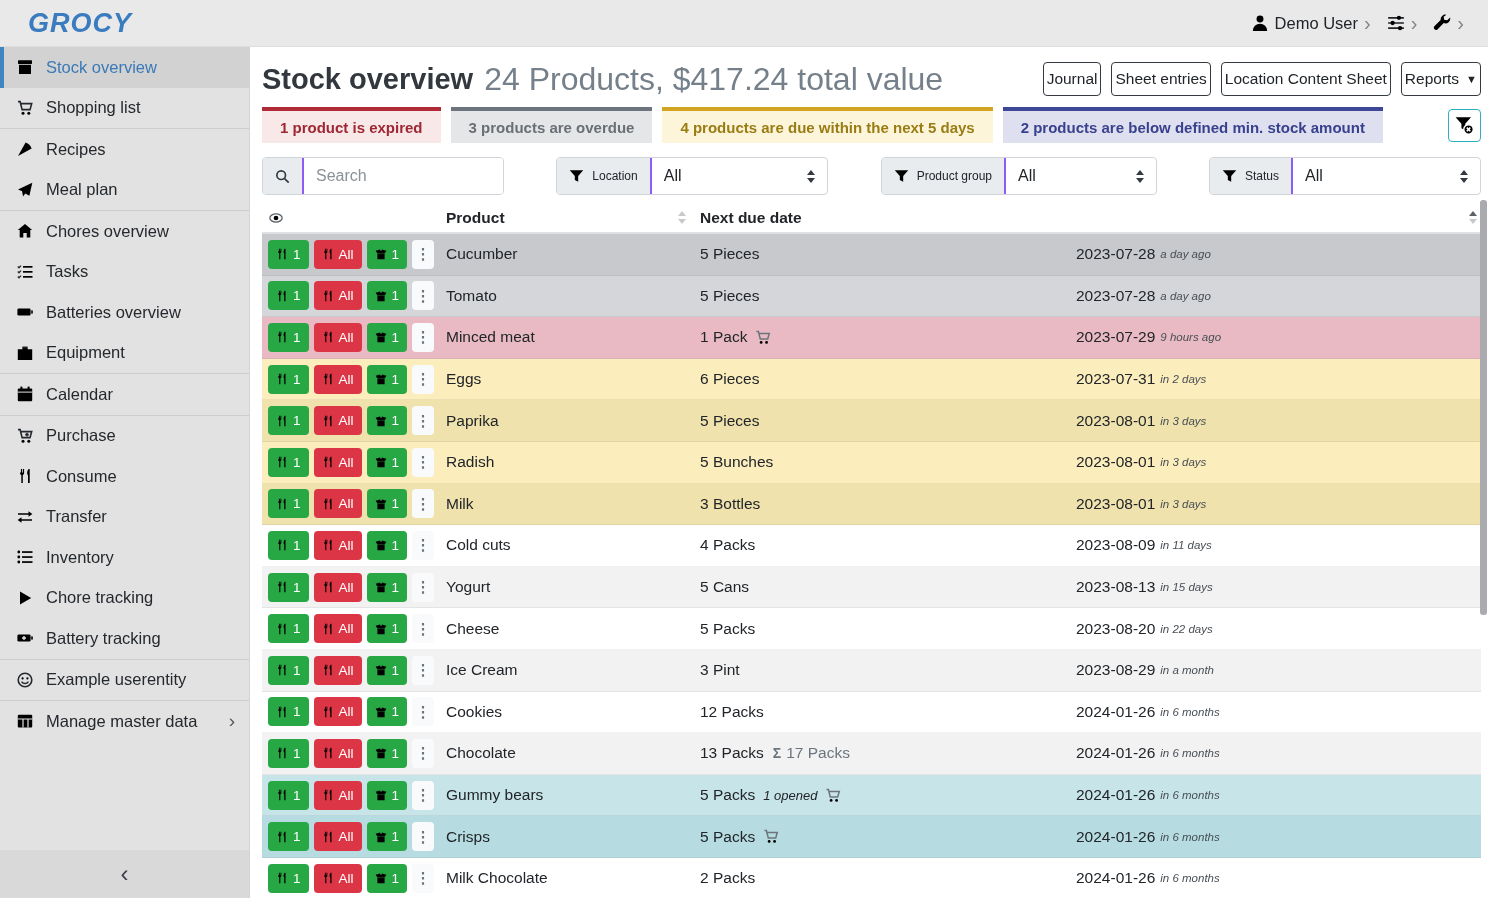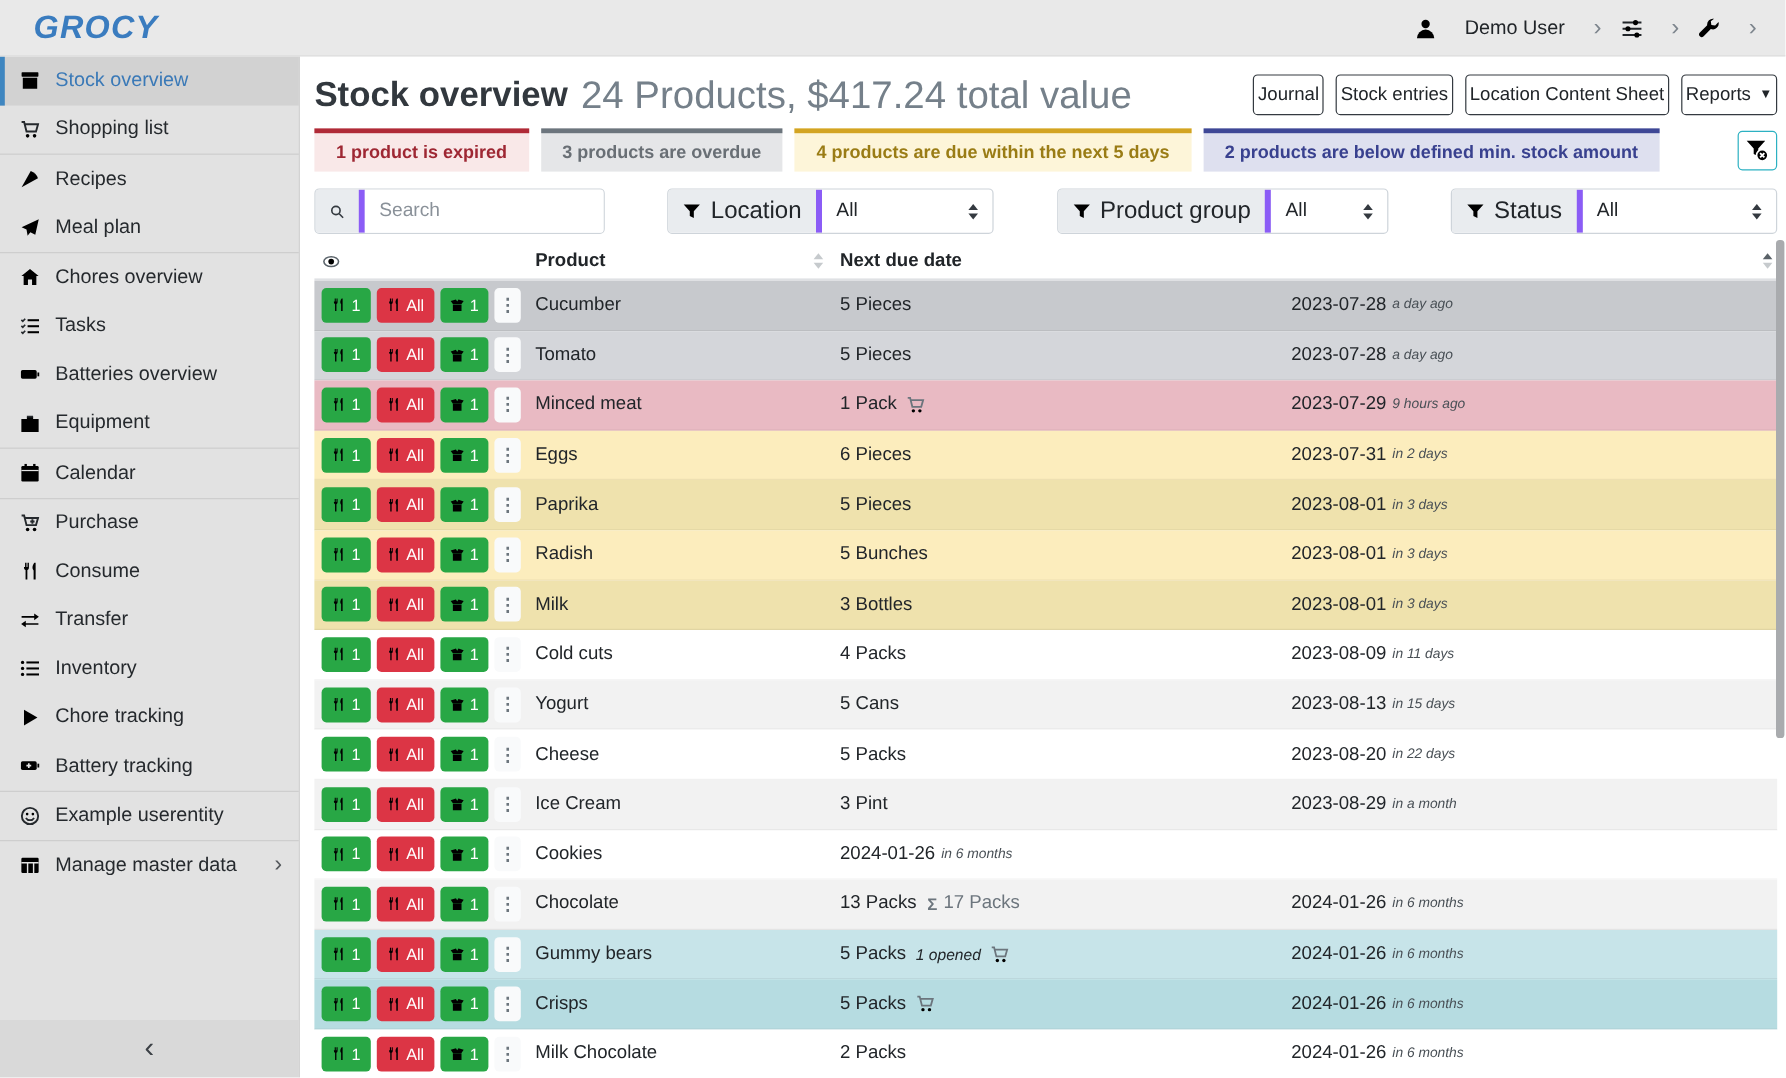--- a/index.html
+++ b/index.html
@@ -3,21 +3,21 @@
 <meta charset="utf-8">
 <style>
   *{box-sizing:border-box;margin:0;padding:0}
   html,body{width:1488px;height:898px;overflow:hidden}
   body{font-family:"Liberation Sans",sans-serif;color:#212529;background:#fff;position:relative;font-size:15px}
 
   
   .topbar{position:absolute;top:0;left:0;width:1488px;height:47px;background:#e9e9e9;display:flex;align-items:center;justify-content:space-between;padding:0 24px 0 28px;border-bottom:1px solid #dedede;z-index:5}
   .brand{color:#3a7cbf;font-weight:800;font-style:italic;font-size:27px;letter-spacing:1px;cursor:pointer}
   .top-right{display:flex;align-items:center;gap:16px;font-size:16.5px}
-  .top-group{display:flex;align-items:flex-end;gap:24px;cursor:pointer}
+  .top-group{display:flex;align-items:center;gap:6px;cursor:pointer}
   .tic{width:18px;height:18px;color:#212529}
   .chev{color:#7d858d;font-size:20px;font-weight:400;line-height:1}
 
   
   .sidebar{position:absolute;top:47px;left:0;width:250px;height:851px;background:#e2e2e2;border-right:1px solid #d3d3d3}
   .side-item{height:40.5px;display:flex;align-items:center;padding-left:13px;padding-right:14px;font-size:16.5px;border-left:4px solid transparent;cursor:pointer;color:#25292d}
   .side-item.active{background:#d2d2d2;border-left-color:#3f86c0}
   .side-item.active .side-label{color:#3a79b7}
   .side-item.active .side-icon{color:#3a79b7}
   .side-icon{width:20px;height:16px;margin-right:9px;display:inline-flex;align-items:center;color:#25292d;flex:none}
@@ -38,21 +38,21 @@
   .caret-down{font-size:11px;line-height:1}
 
   .status-row{display:flex;gap:10px;margin-top:6px;align-items:stretch}
   .status-card{border-top:4px solid;display:flex;align-items:center;padding:0 18px;font-weight:700;font-size:15px;cursor:pointer;height:36px}
   .status-spacer{flex:1}
   .filter-clear-btn{width:33px;height:33px;align-self:center;background:#fff;border:1px solid #2cb1c2;border-radius:4px;color:#2cb1c2;display:flex;align-items:center;justify-content:center;cursor:pointer}
   .filter-clear-btn svg{width:19px;height:19px}
 
   .filter-row{display:flex;justify-content:space-between;margin-top:14px}
   .igroup{display:flex;border:1px solid #ced4da;border-radius:4px;background:#fff;height:38px;overflow:hidden}
-  .ig-prepend{background:#e9ecef;border-right:5px solid #8b5cf6;display:flex;align-items:center;justify-content:center;gap:8px;padding:0 12px;font-size:20px;color:#212529}
+  .ig-prepend{background:#e9ecef;border-right:2px solid #8b5cf6;display:flex;align-items:center;justify-content:center;gap:8px;padding:0 12px;font-size:12px;color:#212529}
   .ig-prepend svg{width:15px;height:15px;color:#343a40}
   .ig-input{border:none;outline:none;flex:1;padding:0 12px;font-size:16px;font-family:inherit;color:#495057;min-width:0}
   .ig-input::placeholder{color:#8a9199}
   .ig-select{flex:1;display:flex;align-items:center;justify-content:space-between;padding:0 12px;font-size:16px;cursor:pointer}
   .updown{display:flex;flex-direction:column;gap:3px;align-items:center}
   .tri{width:0;height:0;border-left:4.5px solid transparent;border-right:4.5px solid transparent}
   .tri.up{border-bottom:5px solid #343a40}
   .tri.down{border-top:5px solid #343a40}
 
   
@@ -419,21 +419,21 @@
 <div class="main">
 
   <div class="page-header">
     <span class="page-title">Stock overview</span>
     <span class="page-subtitle">24 Products, $417.24 total value</span>
     <div class="hdr-buttons" id="hdr-buttons">
         <button class="hdr-btn">
           <span>Journal</span>
         </button>
         <button class="hdr-btn">
-          <span>Stock entries</span>
+          <span>Sheet entries</span>
         </button>
         <button class="hdr-btn">
           <span>Location Content Sheet</span>
         </button>
         <button class="hdr-btn">
           <span>Reports</span>
           <span class="caret-down">▼</span>
         </button>
       </div>
   </div>
@@ -960,20 +960,24 @@
               </svg>
               <span class="l3">1</span>
             </button>
       <button class="abtn dots">
               <span>⋮</span>
             </button>
     </div>
     <div class="c-product">
             <span>Cookies</span>
           </div>
+    <div class="c-amount">
+      <span class="amt">12 Packs</span>
+
+    </div>
     <div class="c-date">
       <span class="date">2024-01-26</span>
       <span class="rel">in 6 months</span>
     </div>
   </div>
 
   <div class="trow" style="background: rgb(242, 242, 242);">
     <div class="c-actions">
       <button class="abtn green">
               <svg>

